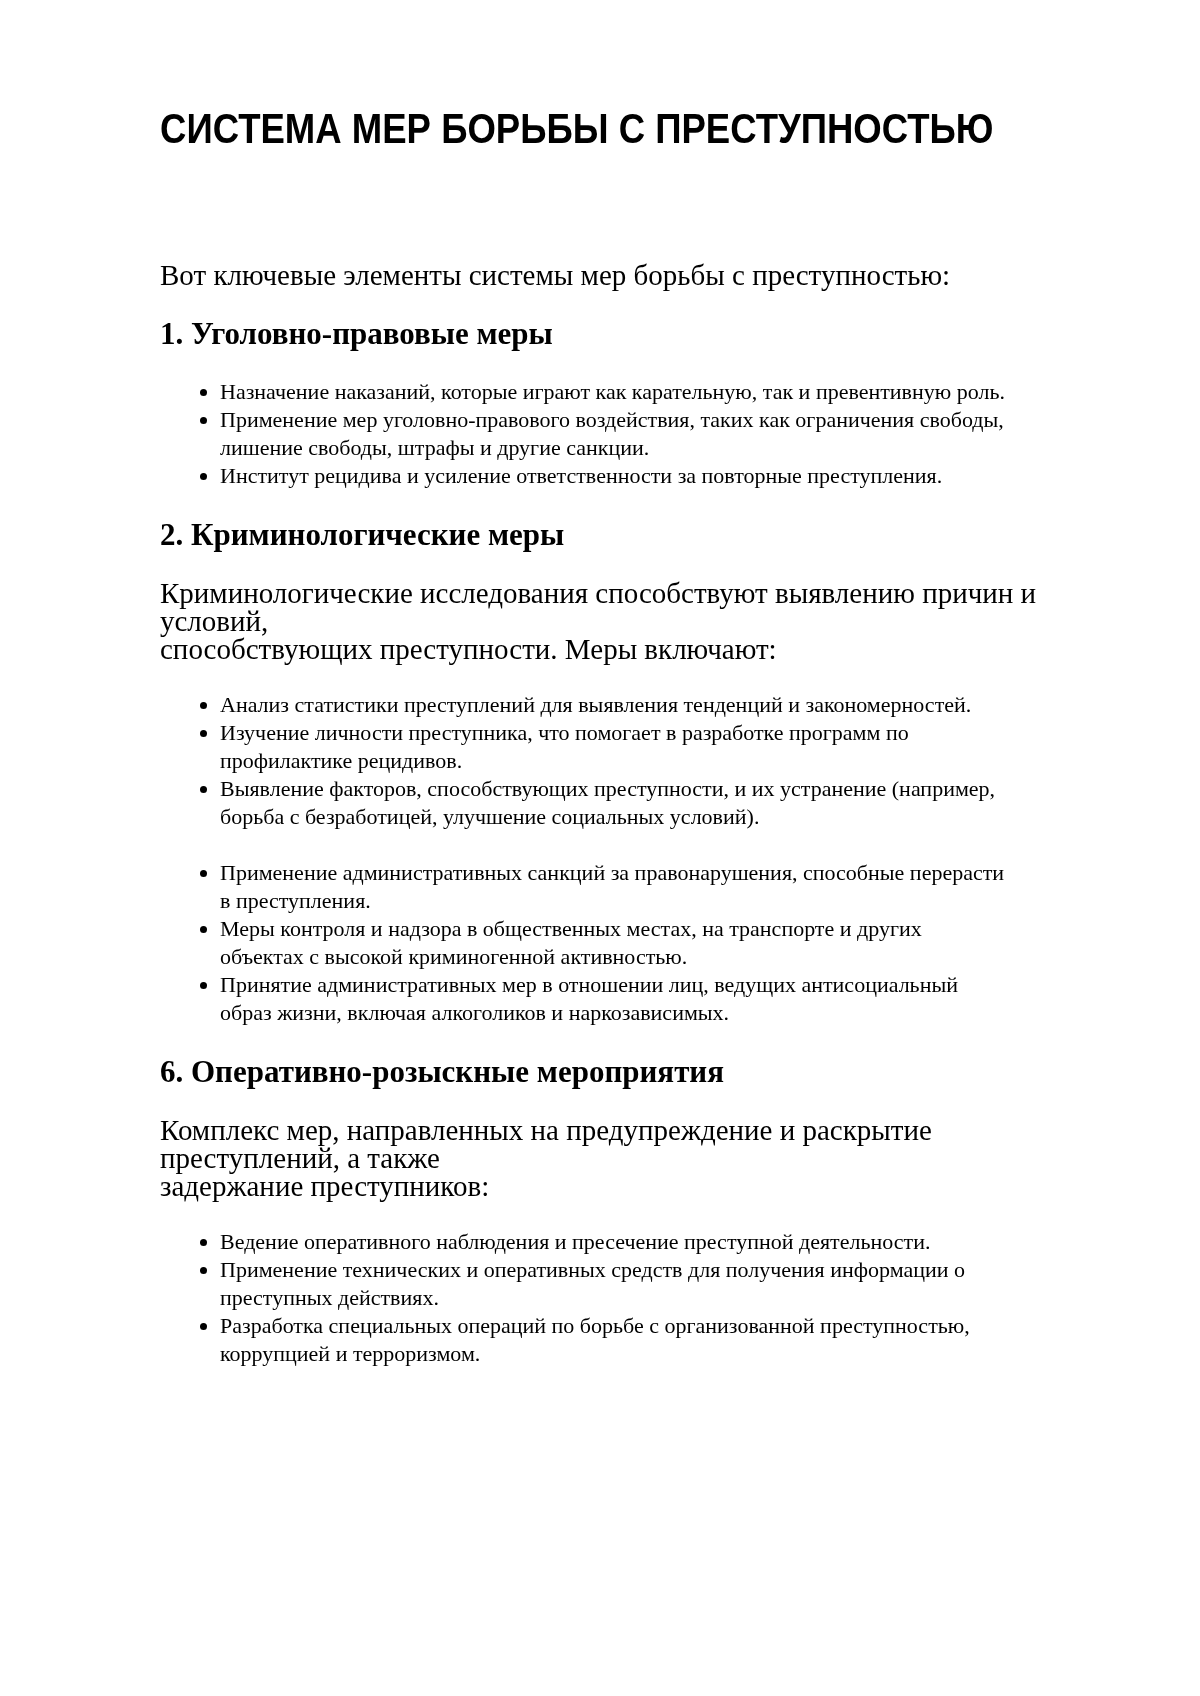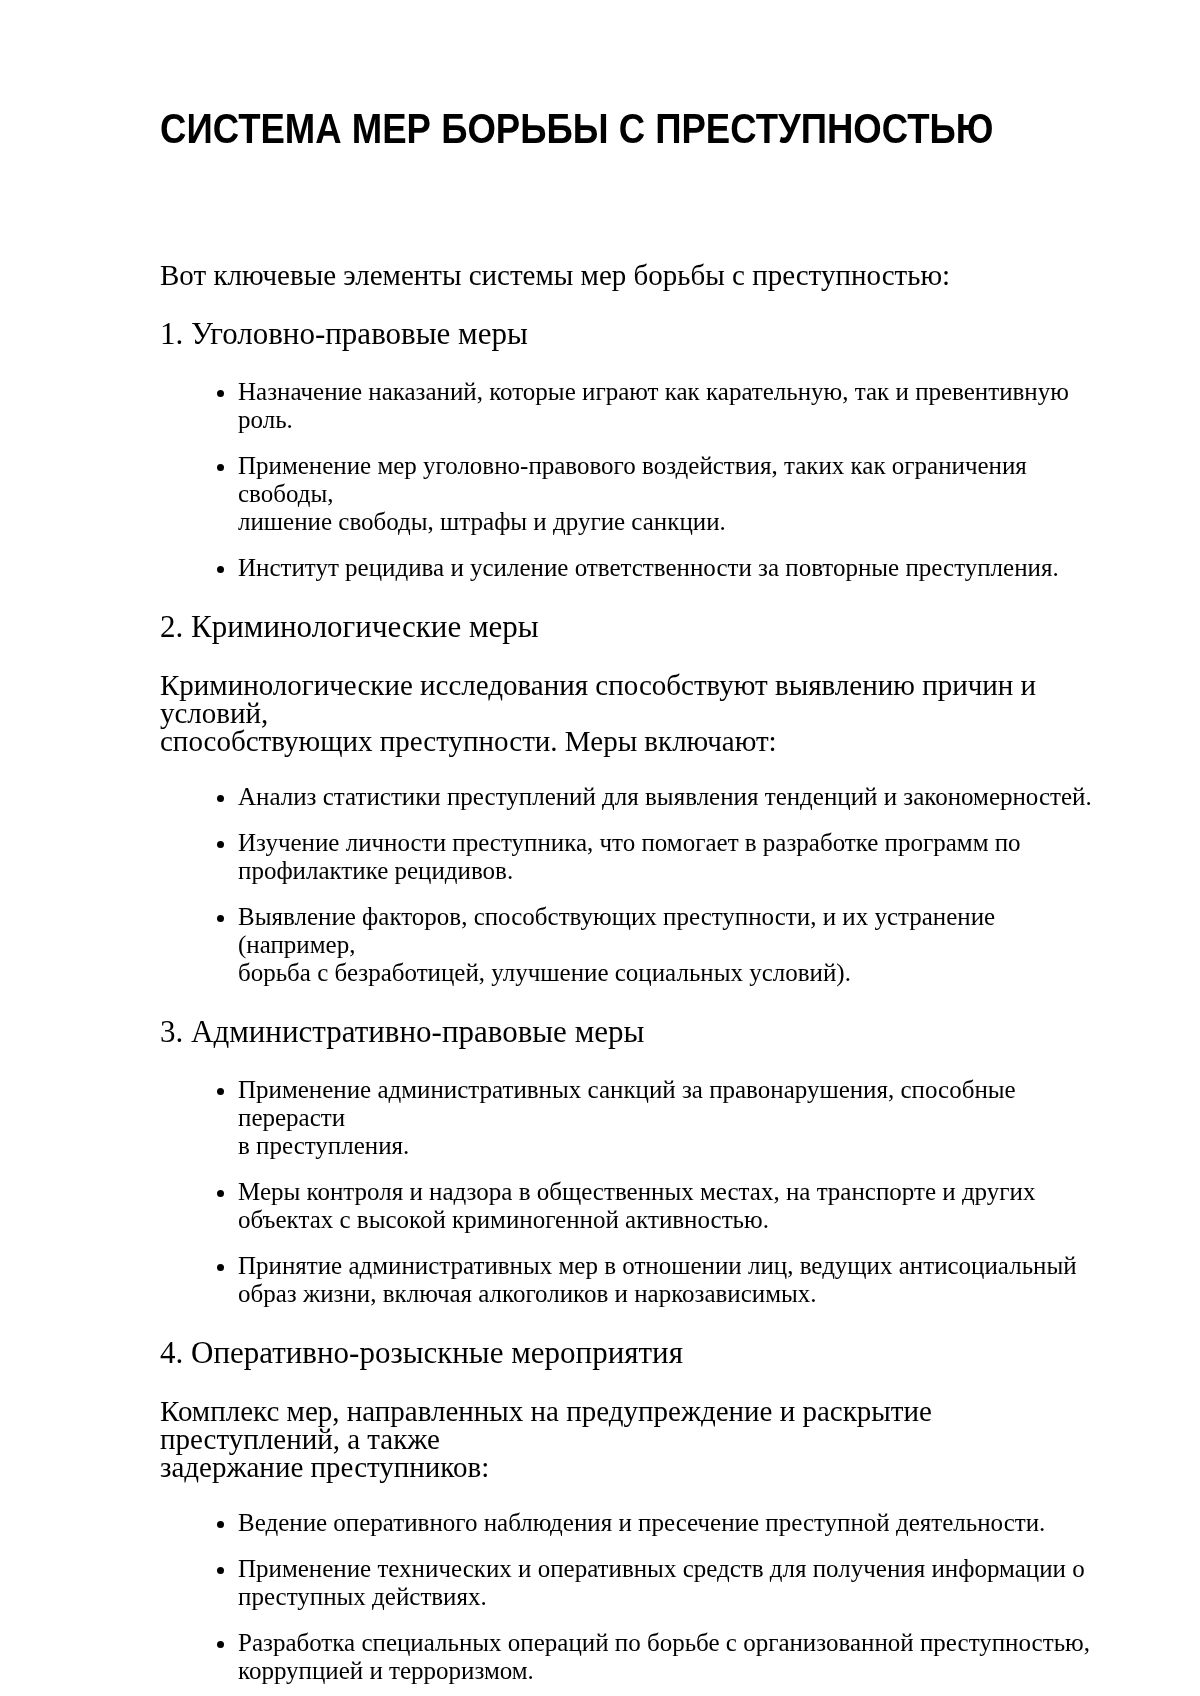--- a/index.html
+++ b/index.html
@@ -33,34 +33,34 @@
     transform-origin: 0 50%;
   }
   .body-text {
     font-size: 29px;
     line-height: 28px;
     margin: 0 0 28px 0;
     white-space: pre-line;
   }
   .section-heading {
     font-family: "Liberation Serif", serif;
-    font-weight: normal;
+    font-weight: bold;
     font-size: 31px;
     line-height: 33px;
     margin: 0 0 28px 0;
   }
   .bullet-list {
     margin: 0 0 28px 0;
     padding: 0 0 0 60px;
     list-style: disc outside;
   }
   .bullet-list li {
-    font-size: 25px;
+    font-size: 22px;
     line-height: 28px;
-    margin: 18px;
+    margin: 0;
     padding: 0;
     white-space: pre-line;
   }
   section {
     margin: 0;
     padding: 0;
   }
 </style>
 </head>
 <body>
@@ -84,32 +84,31 @@
 способствующих преступности. Меры включают:</p>
         <ul class="bullet-list">
           <li>Анализ статистики преступлений для выявления тенденций и закономерностей.</li>
           <li>Изучение личности преступника, что помогает в разработке программ по
 профилактике рецидивов.</li>
           <li>Выявление факторов, способствующих преступности, и их устранение (например,
 борьба с безработицей, улучшение социальных условий).</li>
         </ul>
       </section>
       <section>
-        <h2 class="section-heading">3. Административно-правовые меры</h2>
         <ul class="bullet-list">
           <li>Применение административных санкций за правонарушения, способные перерасти
 в преступления.</li>
           <li>Меры контроля и надзора в общественных местах, на транспорте и других
 объектах с высокой криминогенной активностью.</li>
           <li>Принятие административных мер в отношении лиц, ведущих антисоциальный
 образ жизни, включая алкоголиков и наркозависимых.</li>
         </ul>
       </section>
       <section>
-        <h2 class="section-heading">4. Оперативно-розыскные мероприятия</h2>
+        <h2 class="section-heading">6. Оперативно-розыскные мероприятия</h2>
         <p class="body-text">Комплекс мер, направленных на предупреждение и раскрытие преступлений, а также
 задержание преступников:</p>
         <ul class="bullet-list">
           <li>Ведение оперативного наблюдения и пресечение преступной деятельности.</li>
           <li>Применение технических и оперативных средств для получения информации о
 преступных действиях.</li>
           <li>Разработка специальных операций по борьбе с организованной преступностью,
 коррупцией и терроризмом.</li>
         </ul>
       </section>

